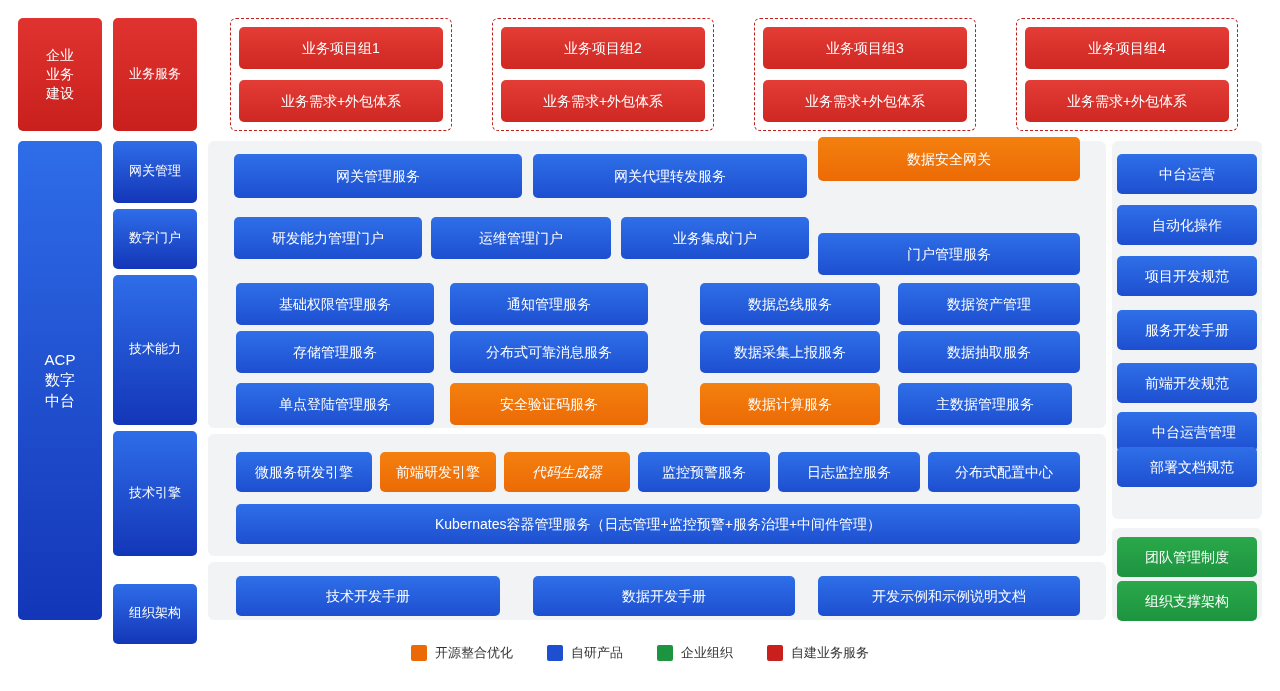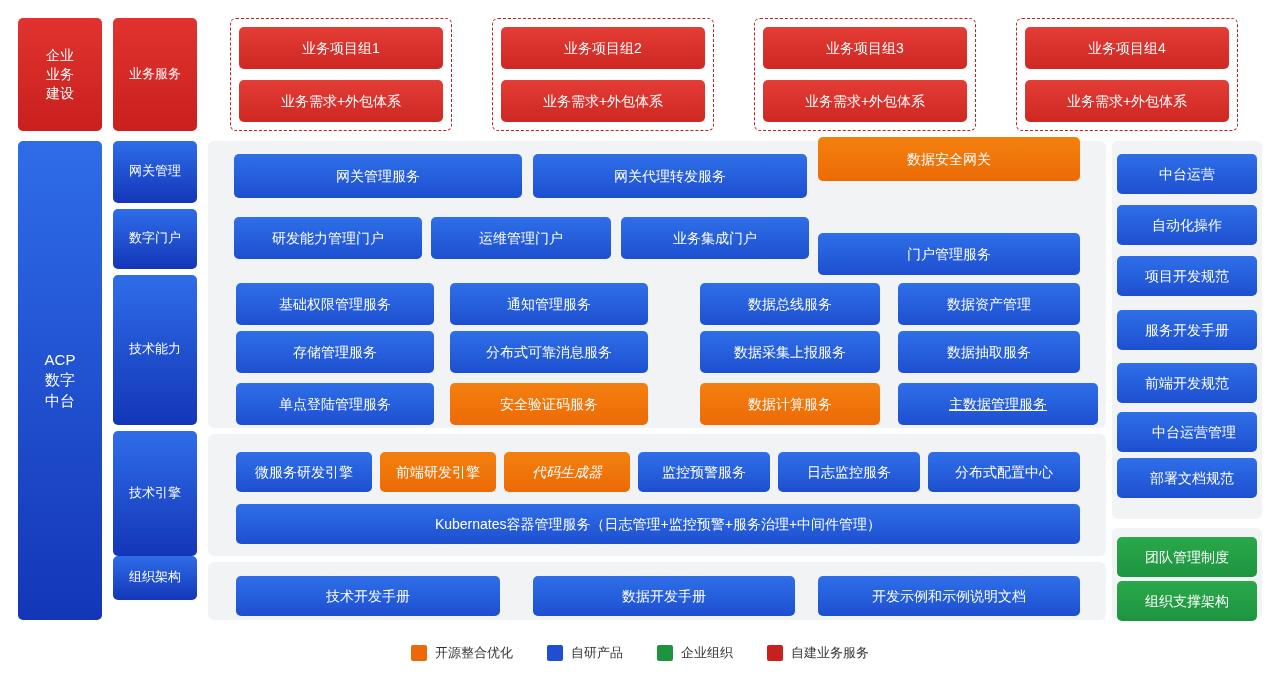--- a/index.html
+++ b/index.html
@@ -130,21 +130,21 @@
   </div>
   <div class="box blue-deep cat" style="top:209px;height:60px;">
     <span>数字门户</span>
   </div>
   <div class="box blue-deep cat" style="top:275px;height:150px;">
     <span>技术能力</span>
   </div>
   <div class="box blue-deep cat" style="top:431px;height:125px;">
     <span>技术引擎</span>
   </div>
-  <div class="box blue-deep cat" style="top:556px;height:44px;">
+  <div class="box blue-deep cat" style="top:584px;height:60px;">
     <span>组织架构</span>
   </div>
 
   <div class="grp" style="left:230px;width:222px;">
     <div class="box red-sm">
         <span>业务项目组1</span>
       </div>
     <div class="box red-sm">
         <span>业务需求+外包体系</span>
       </div>
@@ -226,21 +226,21 @@
   </div>
   <div class="box blue" style="position:absolute;left:700px;top:331px;width:180px;height:42px;">
     <span>数据采集上报服务</span>
   </div>
   <div class="box blue" style="position:absolute;left:898px;top:331px;width:182px;height:42px;">
     <span>数据抽取服务</span>
   </div>
   <div class="box orange" style="position:absolute;left:700px;top:383px;width:180px;height:42px;">
     <span>数据计算服务</span>
   </div>
-  <div class="box blue" style="position:absolute;left:898px;top:383px;width:200px;height:42px;text-decoration:underline;">
+  <div class="box blue" style="position:absolute;left:898px;top:383px;width:174px;height:42px;">
     <span>主数据管理服务</span>
   </div>
 
   <div class="panel" style="left:208px;top:434px;width:898px;height:122px;"></div>
   <div class="box blue" style="position:absolute;left:236px;top:452px;width:136px;height:40px;">
     <span>微服务研发引擎</span>
   </div>
   <div class="box orange" style="position:absolute;left:380px;top:452px;width:116px;height:40px;">
     <span>前端研发引擎</span>
   </div>
@@ -283,21 +283,21 @@
   </div>
   <div class="box blue rail-item" style="position:absolute;left:1117px;top:310px;">
     <span>服务开发手册</span>
   </div>
   <div class="box blue rail-item" style="position:absolute;left:1117px;top:363px;">
     <span>前端开发规范</span>
   </div>
   <div class="box blue rail-item" style="position:absolute;left:1117px;top:412px;padding-left:20px;">
     <span>中台运营管理</span>
   </div>
-  <div class="box blue rail-item" style="position:absolute;left:1117px;top:458px;padding-left:16px;">
+  <div class="box blue rail-item" style="position:absolute;left:1117px;top:447px;padding-left:16px;">
     <span>部署文档规范</span>
   </div>
 
   <div class="panel" style="left:1112px;top:528px;width:150px;height:92px;"></div>
   <div class="box green rail-item" style="position:absolute;left:1117px;top:537px;">
     <span>团队管理制度</span>
   </div>
   <div class="box green rail-item" style="position:absolute;left:1117px;top:581px;">
     <span>组织支撑架构</span>
   </div>

